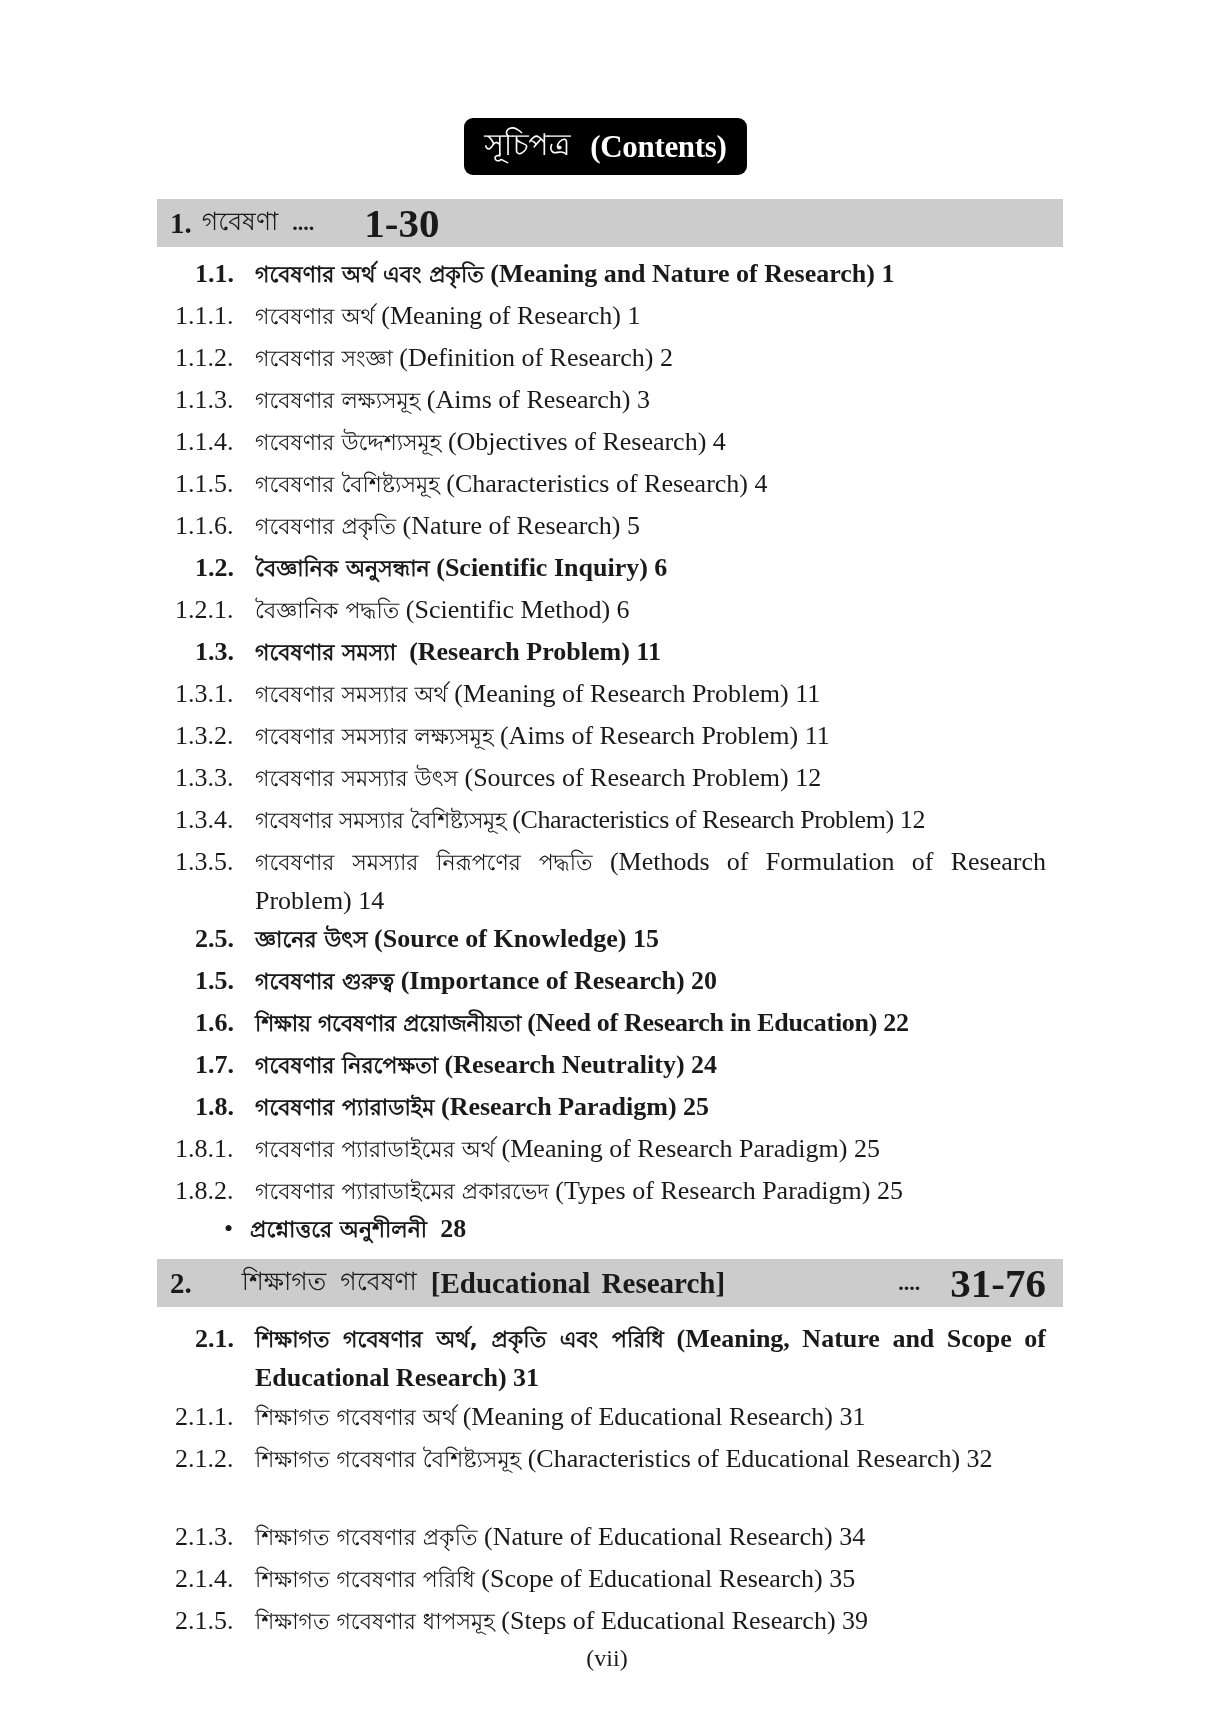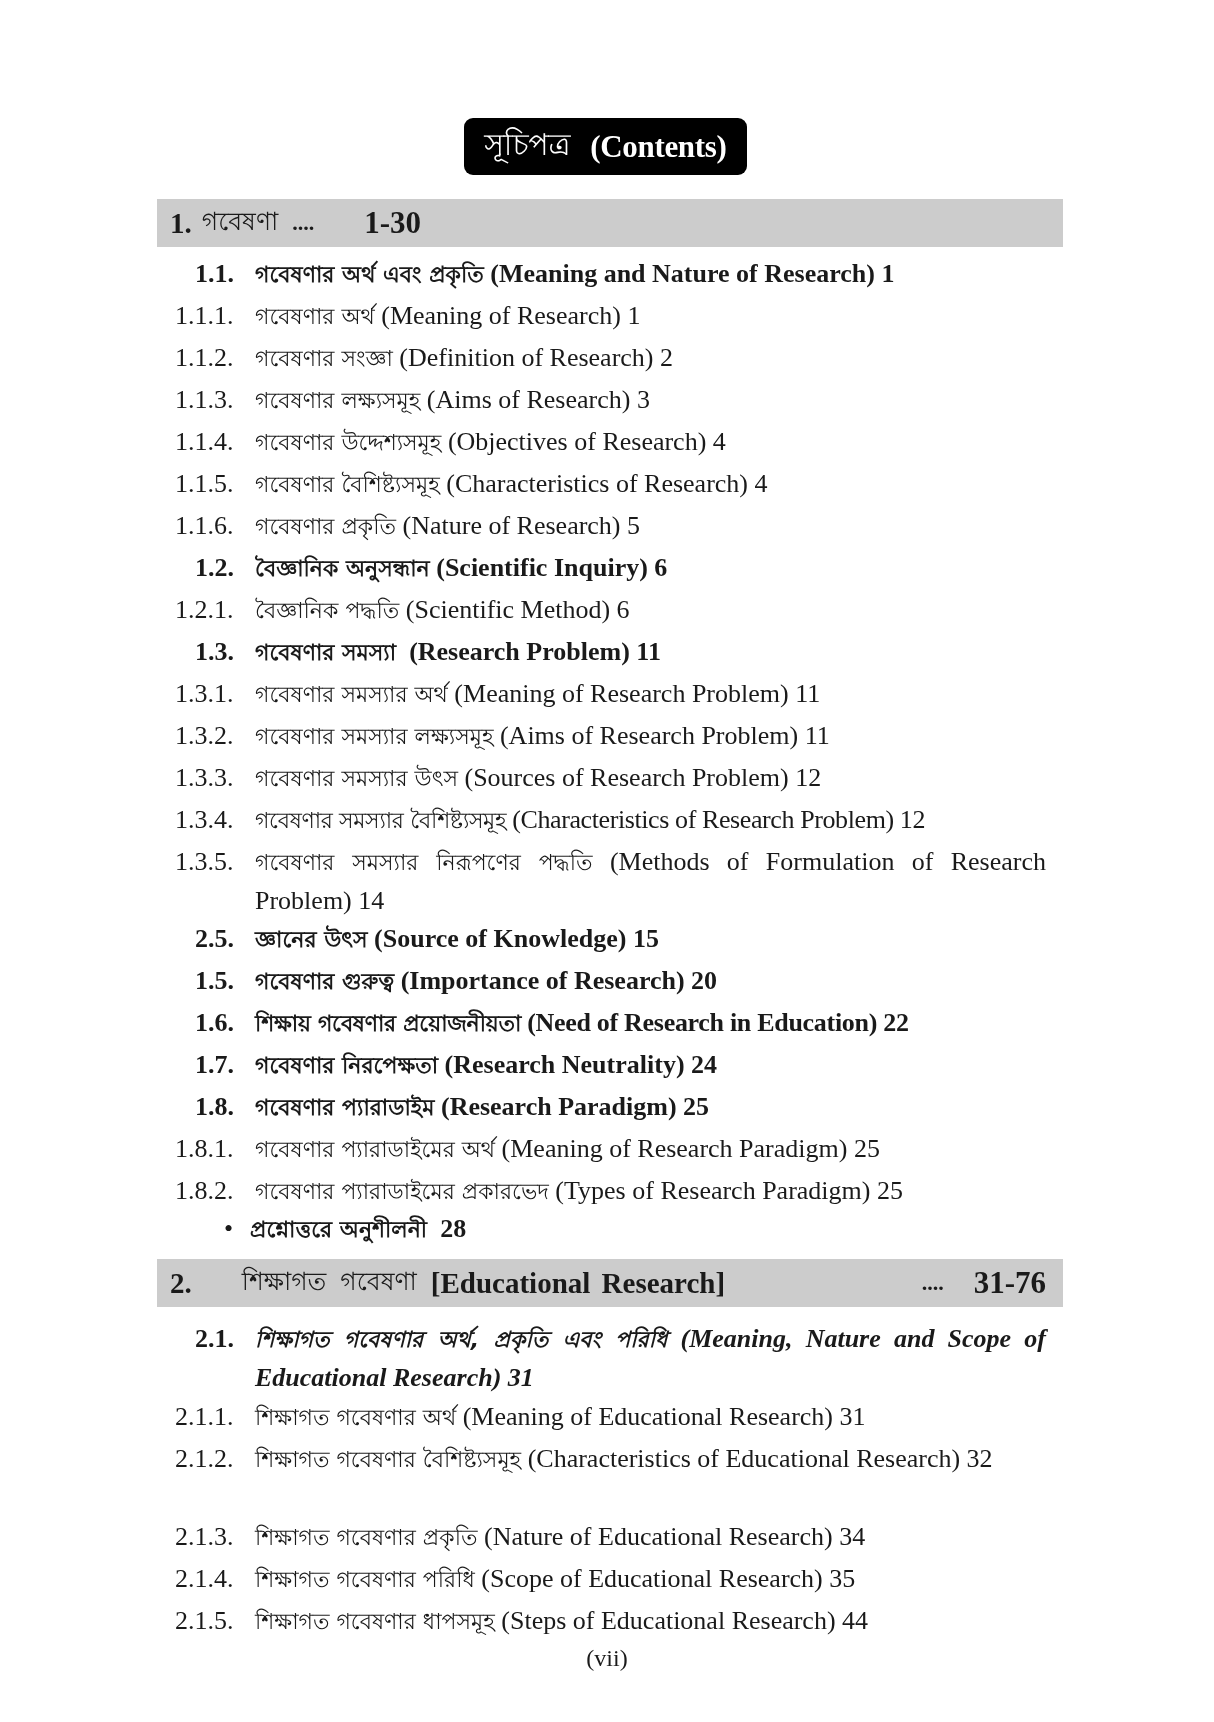--- a/index.html
+++ b/index.html
@@ -44,21 +44,21 @@
     display: flex;
     align-items: center;
     box-sizing: border-box;
     padding-left: 13px;
     padding-right: 17px;
   }
   .chapter-bar .ch-num { margin-right: 10px; }
   .chapter-bar .ch-bn { font-family: "DejaVu Sans", sans-serif; font-weight: normal; font-size: 25px; margin-right: 14px; }
   .chapter-bar .ch-en { flex: 1; word-spacing: 4px; }
   .chapter-bar .ch-dots { font-size: 22px; margin-right: 50px; letter-spacing: 0px; }
-  .chapter-bar .ch-pages { font-size: 31px; }
+  .chapter-bar .ch-pages { font-size: 41px; }
 
   .entry {
     position: absolute;
     left: 0;
     width: 1214px;
     font-size: 26px;
     line-height: 38px;
   }
   .entry .num {
     position: absolute;
@@ -205,36 +205,36 @@
 <div class="chapter-bar" style="top:1259px;">
   <span class="ch-num">2.</span>
   <span class="ch-bn" style="word-spacing:6px;margin-left:40px;">শিক্ষাগত গবেষণা</span>
   <span class="ch-en">[Educational Research]</span>
   <span class="ch-dots" style="margin-right:30px;">....</span>
   <span class="ch-pages">31-76</span>
 </div>
 
 <div class="entry section wrap" style="top:1320px;">
   <span class="num">2.1.</span>
-  <span class="text" style="line-height:38px;font-style:italic;"><span class="bn">শিক্ষাগত গবেষণার অর্থ, প্রকৃতি এবং পরিধি</span> <span>(Meaning, Nature and Scope of Educational Research) 31</span></span>
+  <span class="text" style="line-height:38px;"><span class="bn">শিক্ষাগত গবেষণার অর্থ, প্রকৃতি এবং পরিধি</span> <span>(Meaning, Nature and Scope of Educational Research) 31</span></span>
 </div>
 <div class="entry sub" style="top:1398px;">
   <span class="num">2.1.1.</span>
   <span class="text"><span class="bn">শিক্ষাগত গবেষণার অর্থ</span> <span>(Meaning of Educational Research) 31</span></span>
 </div>
 <div class="entry sub wrap" style="top:1440px;">
   <span class="num">2.1.2.</span>
   <span class="text"><span class="bn">শিক্ষাগত গবেষণার বৈশিষ্ট্যসমূহ</span> <span>(Characteristics of Educational Research) 32</span></span>
 </div>
 <div class="entry sub" style="top:1518px;">
   <span class="num">2.1.3.</span>
   <span class="text"><span class="bn">শিক্ষাগত গবেষণার প্রকৃতি</span> <span>(Nature of Educational Research) 34</span></span>
 </div>
 <div class="entry sub" style="top:1560px;">
   <span class="num">2.1.4.</span>
   <span class="text"><span class="bn">শিক্ষাগত গবেষণার পরিধি</span> <span>(Scope of Educational Research) 35</span></span>
 </div>
 <div class="entry sub" style="top:1602px;">
   <span class="num">2.1.5.</span>
-  <span class="text"><span class="bn">শিক্ষাগত গবেষণার ধাপসমূহ</span> <span>(Steps of Educational Research) 44</span></span>
+  <span class="text"><span class="bn">শিক্ষাগত গবেষণার ধাপসমূহ</span> <span>(Steps of Educational Research) 39</span></span>
 </div>
 
 <div class="page-num">(vii)</div>
 
 </body></html>

